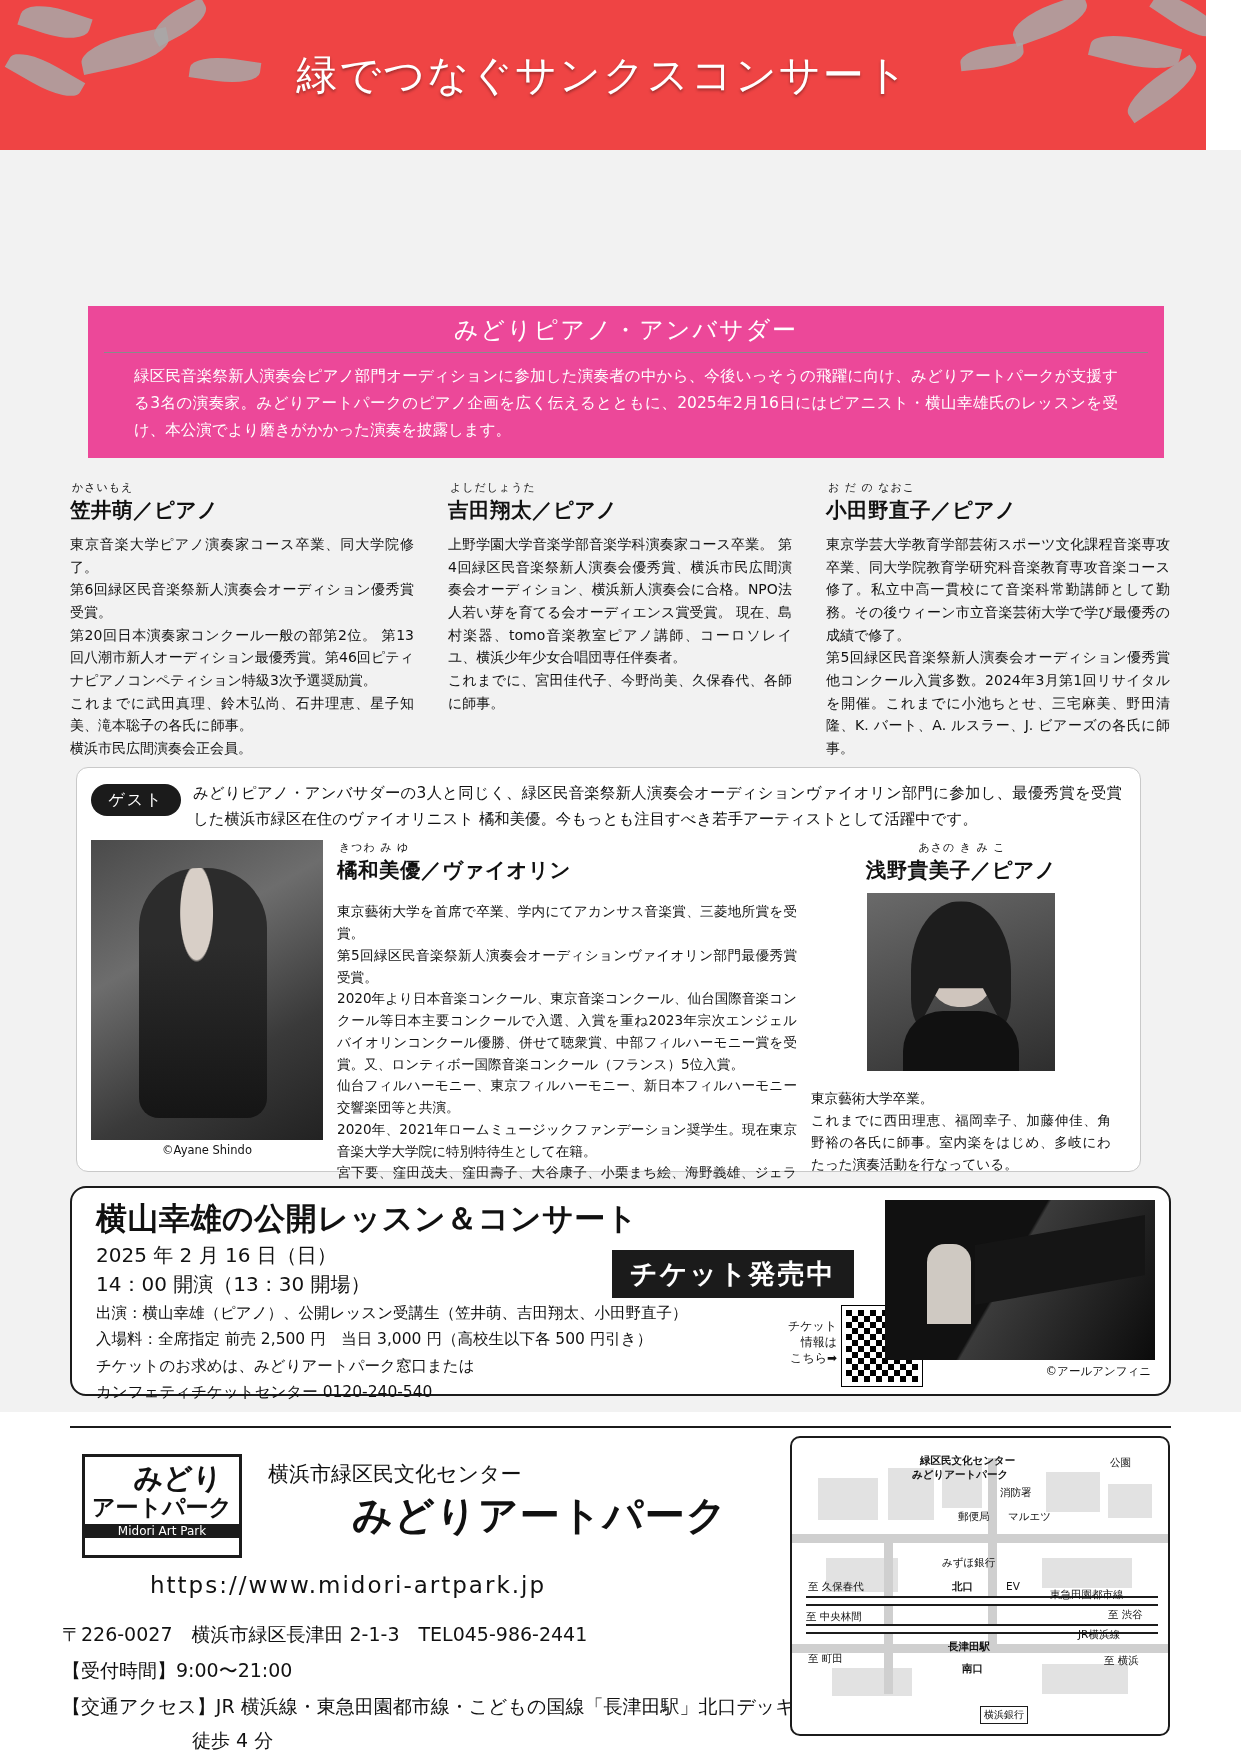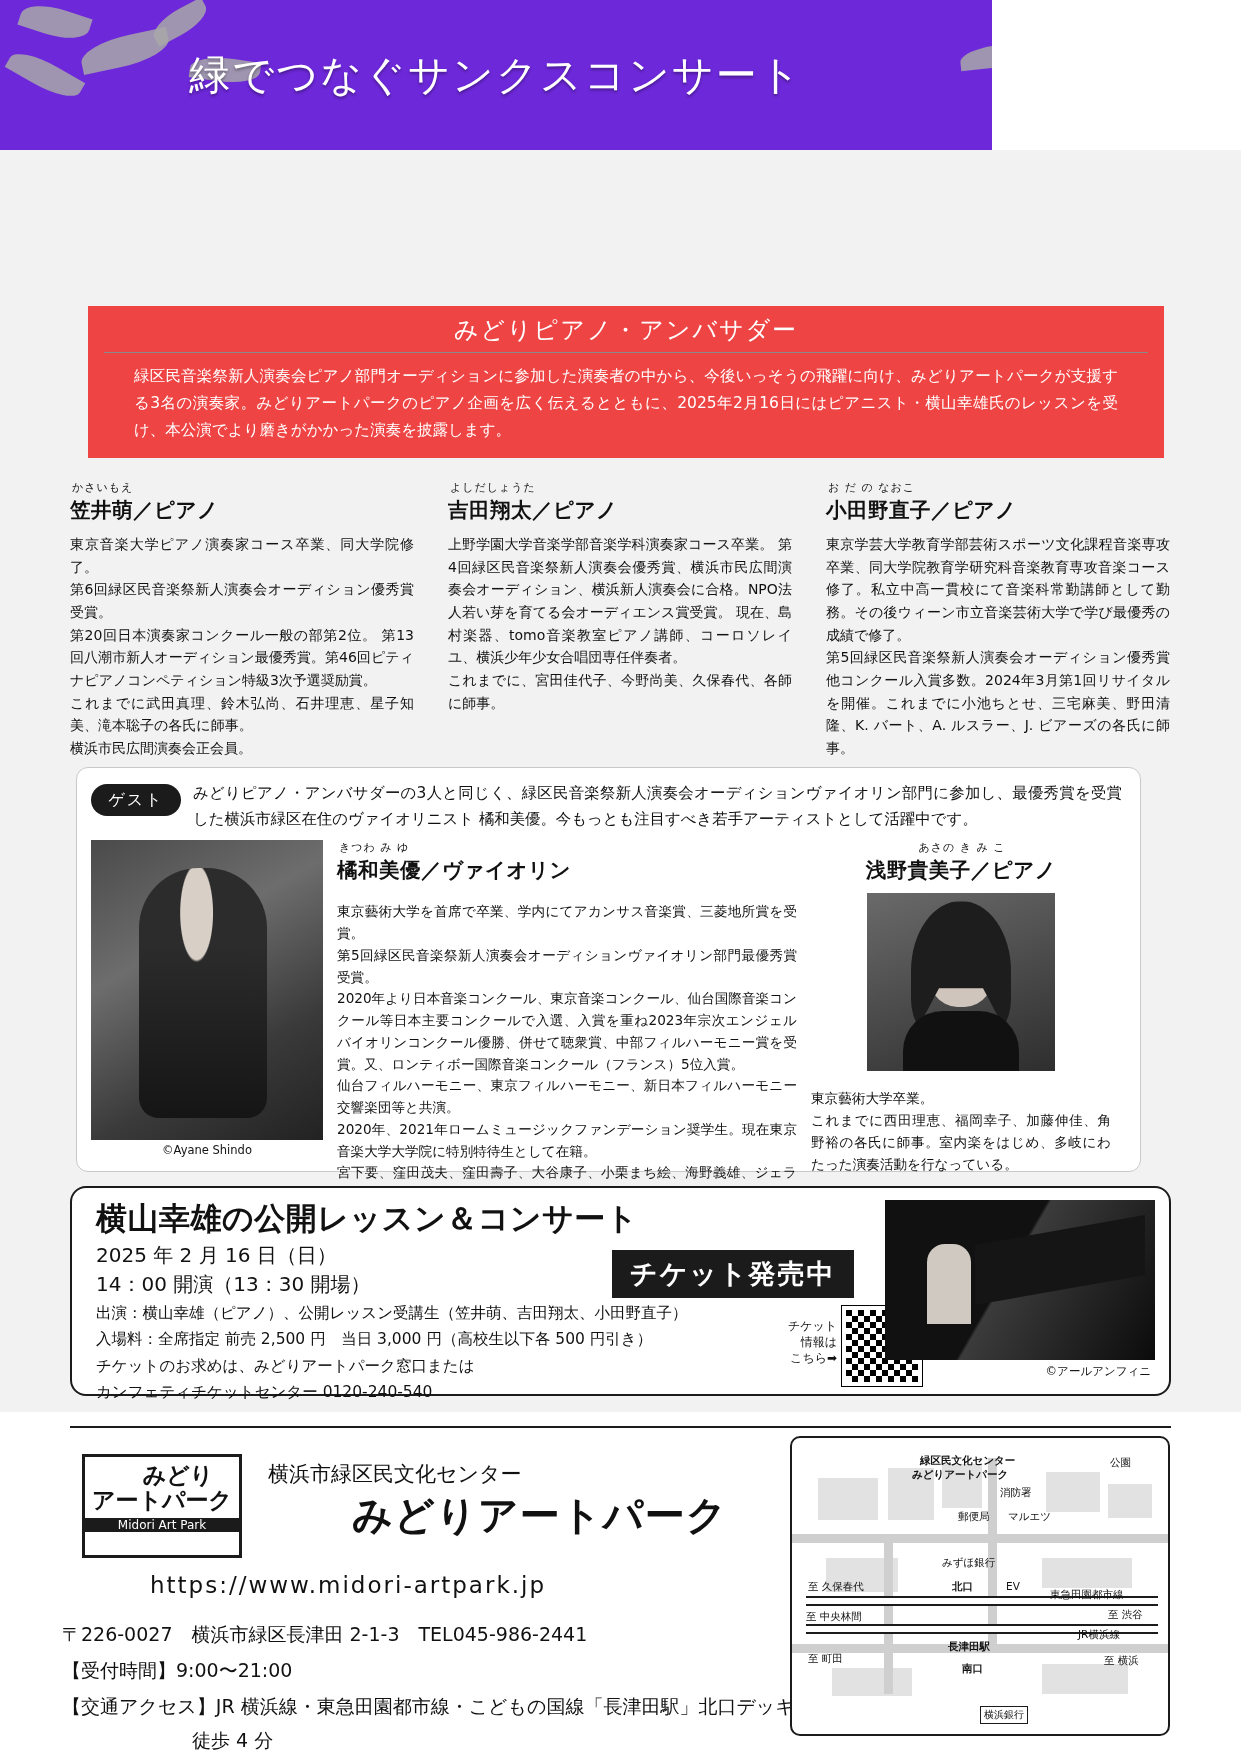--- a/index.html
+++ b/index.html
@@ -8,22 +8,22 @@
     width:1241px; height:1754px;
     font-family:"DejaVu Sans","Liberation Sans",sans-serif;
     background:#ffffff;
     color:#111;
     position:relative;
     overflow:hidden;
   }
   
   .header-band {
     position:relative;
-    width:992px; height:150px;
-    background:#6d28d9;
+    width:1206px; height:150px;
+    background:#ef4444;
     overflow:hidden;
   }
   .header-band .leaf {
     position:absolute;
     background:#a8a8a8;
     border-radius:60% 0 60% 0;
     opacity:.85;
   }
   .header-title {
     position:absolute;
@@ -37,21 +37,21 @@
   }
   .page-bg {
     position:absolute; top:150px; left:0; width:1241px; height:1604px;
     background:#f2f2f2;
   }
   .content { position:relative; }
 
   
   .amb-box {
     position:absolute; left:88px; top:156px; width:1076px; height:152px;
-    background:#ef4444; color:#fff;
+    background:#ec4899; color:#fff;
   }
   .amb-title {
     text-align:center;
     font-size:24px;
     padding-top:8px;
     letter-spacing:2px;
     font-family:"DejaVu Serif","Liberation Serif",serif;
   }
   .amb-rule { height:1px; background:#8a8a8a; margin:6px 16px 0 16px;}
   .amb-text {
@@ -146,21 +146,21 @@
   .piano-photo .person { position:absolute; left:42px; top:44px; width:44px; height:80px; background:#cfc9c2; border-radius:18px 18px 0 0;}
   .piano-credit { position:absolute; right:18px; top:176px; font-size:11.5px;}
 
   
   .footer { position:absolute; left:0; top:1262px; width:1241px; height:492px; background:#fff;}
   .foot-rule { position:absolute; left:70px; top:14px; width:1101px; height:2px; background:#1b1b1b;}
   .logo {
     position:absolute; left:82px; top:42px; width:160px; height:104px;
     border:3px solid #1b1b1b; text-align:center; padding-top:6px;
   }
-  .logo .l1 { font-size:23px; font-weight:bold; line-height:1.1;padding-left:32px;}
+  .logo .l1 { font-size:29px; font-weight:bold; line-height:1.1;padding-left:32px;}
   .logo .l2 { font-size:23px; font-weight:bold; line-height:1.1;}
   .logo .l3 { font-size:12px; background:#1b1b1b; color:#fff; margin-top:4px; padding:0 0;}
   .hall-sub { position:absolute; left:268px; top:48px; font-size:21px;}
   .hall-name { position:absolute; left:352px; top:76px; font-size:40px; font-weight:bold; letter-spacing:1px;}
   .url { position:absolute; left:150px; top:160px; font-size:23px; letter-spacing:2px;}
   .addr1 { position:absolute; left:62px; top:210px; font-size:19px;}
   .addr2 { position:absolute; left:62px; top:246px; font-size:19px;}
   .addr3 { position:absolute; left:62px; top:282px; font-size:19px;}
   .addr4 { position:absolute; left:160px; top:316px; font-size:19px;margin-left:32px;}
 

